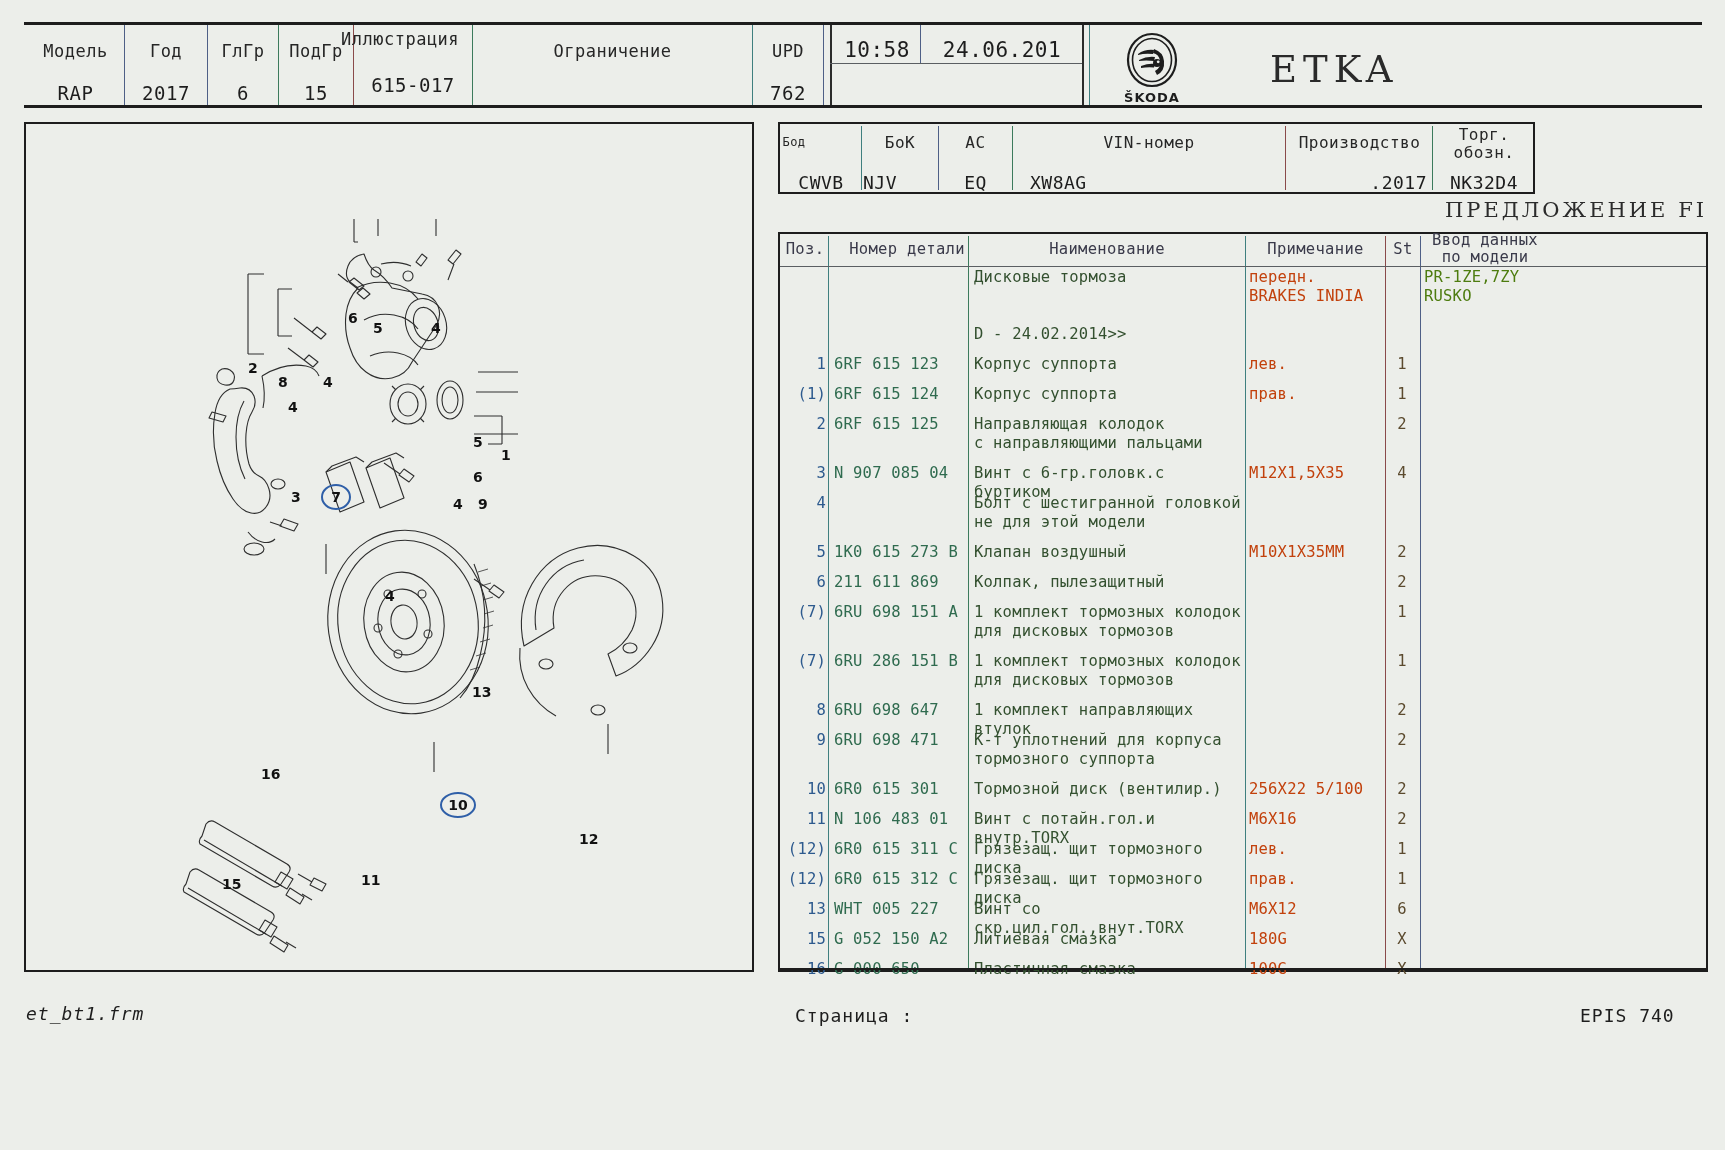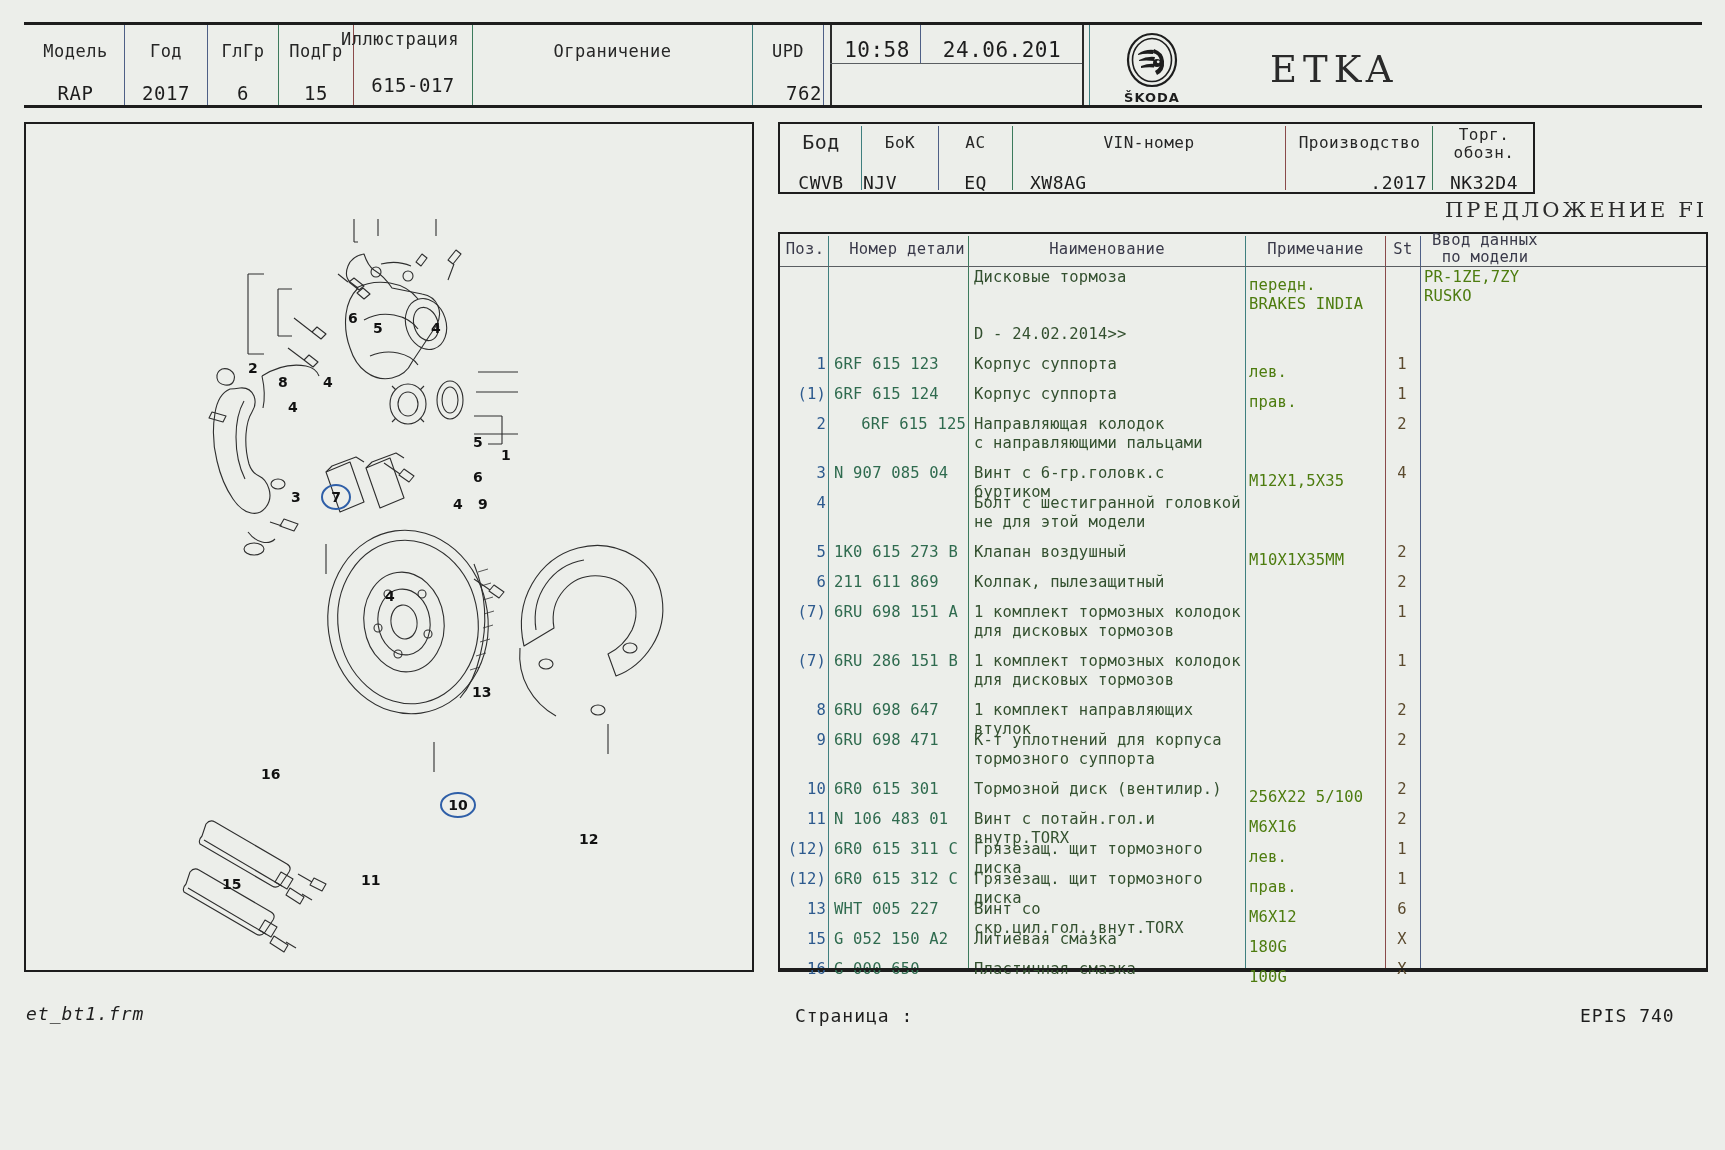--- a/index.html
+++ b/index.html
@@ -134,21 +134,21 @@
   .row-text {
     position: absolute;
     font-size: 15.5px;
     line-height: 19px;
     white-space: pre-line;
     letter-spacing: 0.2px;
   }
   .c-pos  { color:#2d5a8e; text-align:right; }
   .c-num  { color:#2f6b4f; }
   .c-name { color:#33502f; }
-  .c-note { color:#4d7c0f;margin-top:8px; }
+  .c-note { color:#c2410c; }
   .c-st   { color:#5b4a2e; text-align:center; }
   .c-mod  { color:#4d7c0f; }
 
   
   .foot {
     position: absolute;
     font-size: 18px;
     letter-spacing: 1px;
   }
   .foot-left  { left: 26px;  top: 1003px; font-style: italic; color:#1d1d1d;}
@@ -203,21 +203,21 @@
   <div class="hd-label" style="left:341px; top:30px; width:116px;">Иллюстрация</div>
   <div class="hd-label" style="left:474px; top:42px; width:277px;">Ограничение</div>
   <div class="hd-label" style="left:754px; top:42px; width:68px;">UPD</div>
 
   <div class="hd-value" style="left:28px;  top:82px; width:95px;  text-align:center;">RAP</div>
   <div class="hd-value" style="left:126px; top:82px; width:80px;  text-align:center;">2017</div>
   <div class="hd-value" style="left:209px; top:82px; width:68px;  text-align:center;">6</div>
   <div class="hd-value" style="left:280px; top:82px; width:72px;  text-align:center;">15</div>
   <div class="hd-value" style="left:355px; top:74px; width:116px; text-align:center;">615-017</div>
   <div class="hd-value" style="left:474px; top:82px; width:277px; text-align:center;"></div>
-  <div class="hd-value" style="left:754px; top:82px; width:68px;  text-align:center;padding-left:16px;">762</div>
+  <div class="hd-value" style="left:754px; top:82px; width:68px;  text-align:center;">762</div>
 
   <div class="hd-value" style="left:834px; top:38px; width:86px; text-align:center; font-size:21px;">10:58</div>
   <div class="hd-value" style="left:924px; top:38px; width:156px; text-align:center; font-size:21px;">24.06.201</div>
 
   <div class="skoda-logo-wrap" style="left:1104px; top:32px; width:96px;">
     <svg width="56" height="56" viewBox="0 0 56 56">
       <ellipse cx="28" cy="28" rx="24" ry="26" fill="none" stroke="#1d1d1d" stroke-width="2.2"></ellipse>
       <ellipse cx="28" cy="28" rx="19.5" ry="21.5" fill="none" stroke="#1d1d1d" stroke-width="1.6"></ellipse>
       <path d="M14 22 q7 -5 16 -4 l-1 4 q-8 -1 -15 1 z" fill="#1d1d1d"></path>
       <path d="M15 28 q8 -4 16 -3 l-1 4 q-8 -1 -15 0 z" fill="#1d1d1d"></path>
@@ -362,21 +362,21 @@
     <div class="circ-lbl" style="left:414px; top:668px; width:32px;">10</div>
   </div>
 
   <div class="veh-box"></div>
   <div class="vline teal" style="left:861px;  top:126px; height:64px;"></div>
   <div class="vline blue" style="left:938px;  top:126px; height:64px;"></div>
   <div class="vline green" style="left:1012px; top:126px; height:64px;"></div>
   <div class="vline red" style="left:1285px; top:126px; height:64px;"></div>
   <div class="vline green" style="left:1432px; top:126px; height:64px;"></div>
 
-  <div class="hd-label" style="left:782px;  top:133px; width:78px; font-size:20px;">Бод</div>
+  <div class="hd-label" style="left:755px;  top:133px; width:78px; font-size:12px;">Бод</div>
   <div class="hd-label" style="left:863px;  top:133px; width:74px; font-size:16px;">БоК</div>
   <div class="hd-label" style="left:1014px; top:133px; width:270px;font-size:16px;">VIN-номер</div>
   <div class="hd-label" style="left:940px;  top:133px; width:71px; font-size:16px;">AC</div>
   <div class="hd-label" style="left:1288px; top:133px; width:143px;font-size:16px;">Производство</div>
   <div class="hd-label" style="left:1436px; top:126px; width:96px; font-size:16px; line-height:18px;">Торг. обозн.</div>
 
   <div class="hd-value" style="left:782px;  top:172px; width:78px;  text-align:center; font-size:18px;">CWVB</div>
   <div class="hd-value" style="left:863px;  top:172px; width:74px;  text-align:left; font-size:18px;">NJV</div>
   <div class="hd-value" style="left:940px;  top:172px; width:71px;  text-align:center; font-size:18px;">EQ</div>
   <div class="hd-value" style="left:1030px; top:172px; width:240px; text-align:left;   font-size:18px;">XW8AG</div>
@@ -413,21 +413,21 @@
       <div class="row-text c-num" style="left: 834px; top: 355px; width: 132px; text-align: left;">6RF 615 123</div>
       <div class="row-text c-name" style="left: 974px; top: 355px; width: 268px; text-align: left;">Корпус суппорта</div>
       <div class="row-text c-note" style="left: 1249px; top: 355px; width: 134px; text-align: left;">лев.</div>
       <div class="row-text c-st" style="left: 1387px; top: 355px; width: 30px; text-align: center;">1</div>
       <div class="row-text c-pos" style="left: 782px; top: 385px; width: 44px; text-align: right;">(1)</div>
       <div class="row-text c-num" style="left: 834px; top: 385px; width: 132px; text-align: left;">6RF 615 124</div>
       <div class="row-text c-name" style="left: 974px; top: 385px; width: 268px; text-align: left;">Корпус суппорта</div>
       <div class="row-text c-note" style="left: 1249px; top: 385px; width: 134px; text-align: left;">прав.</div>
       <div class="row-text c-st" style="left: 1387px; top: 385px; width: 30px; text-align: center;">1</div>
       <div class="row-text c-pos" style="left: 782px; top: 415px; width: 44px; text-align: right;">2</div>
-      <div class="row-text c-num" style="left: 834px; top: 415px; width: 132px; text-align: right;">6RF 615 125</div>
+      <div class="row-text c-num" style="left: 834px; top: 415px; width: 132px; text-align: left;">6RF 615 125</div>
       <div class="row-text c-name" style="left: 974px; top: 415px; width: 268px; text-align: left;">Направляющая колодок
 с направляющими пальцами</div>
       <div class="row-text c-st" style="left: 1387px; top: 415px; width: 30px; text-align: center;">2</div>
       <div class="row-text c-pos" style="left: 782px; top: 464px; width: 44px; text-align: right;">3</div>
       <div class="row-text c-num" style="left: 834px; top: 464px; width: 132px; text-align: left;">N   907 085 04</div>
       <div class="row-text c-name" style="left: 974px; top: 464px; width: 268px; text-align: left;">Винт с 6-гр.головк.с буртиком</div>
       <div class="row-text c-note" style="left: 1249px; top: 464px; width: 134px; text-align: left;">M12X1,5X35</div>
       <div class="row-text c-st" style="left: 1387px; top: 464px; width: 30px; text-align: center;">4</div>
       <div class="row-text c-pos" style="left: 782px; top: 494px; width: 44px; text-align: right;">4</div>
       <div class="row-text c-name" style="left: 974px; top: 494px; width: 268px; text-align: left;">Болт с шестигранной головкой

